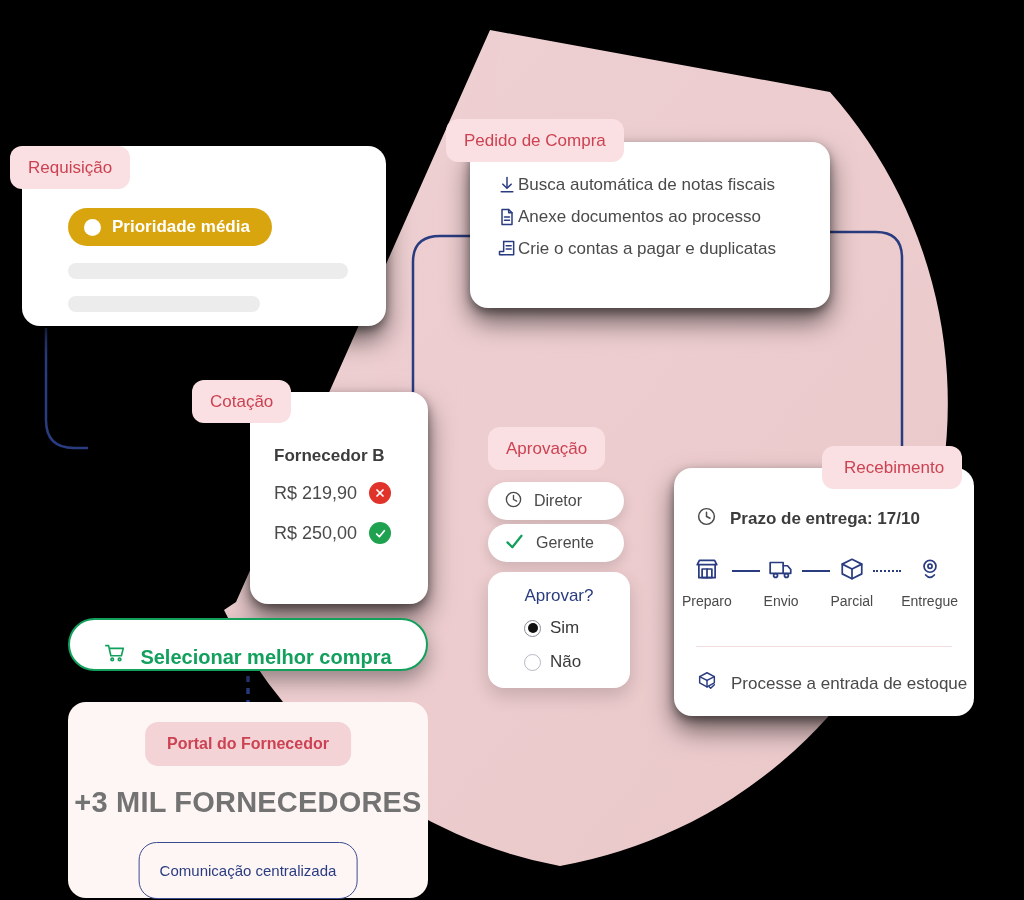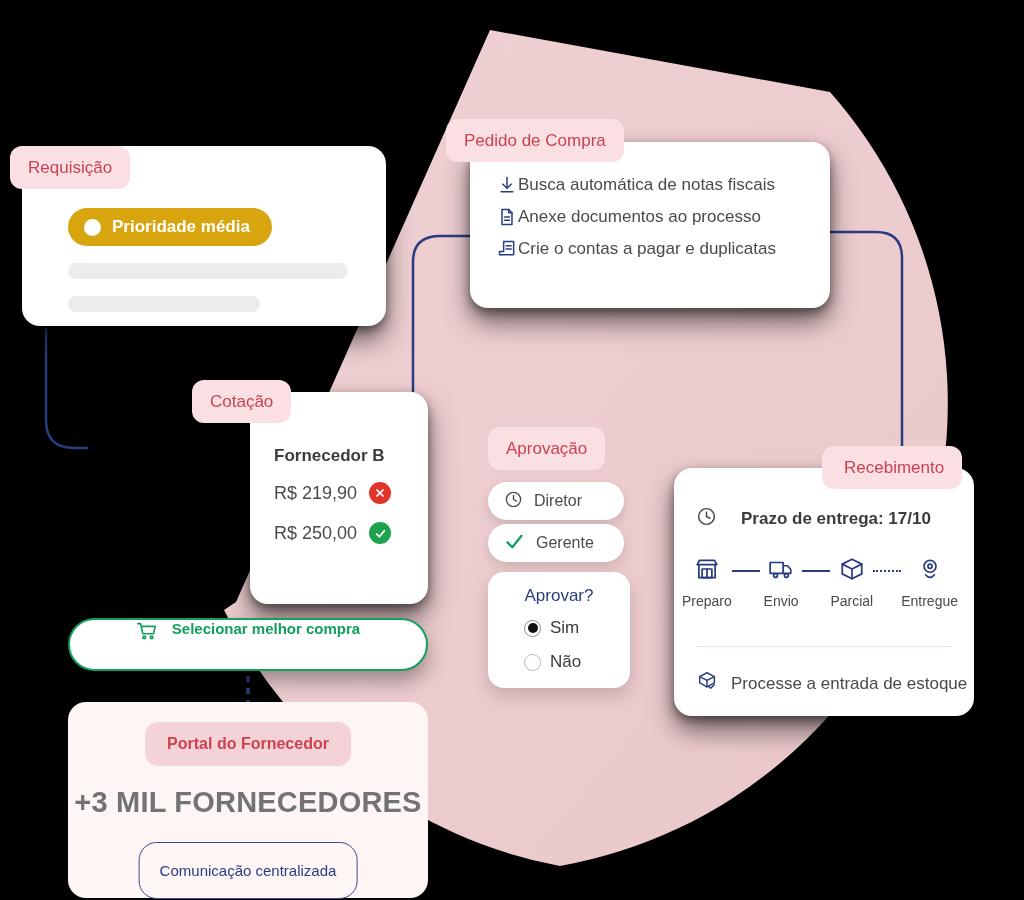--- a/index.html
+++ b/index.html
@@ -161,25 +161,25 @@
 
   
   #btn-best {
     position: absolute;
     left: 68px; top: 618px;
     width: 360px; height: 53px;
     background: #ffffff;
     border: 2px solid #12A05C;
     border-radius: 27px;
     display: flex;
-    align-items: flex-start;
+    align-items: flex-end;
     justify-content: center;
     gap: 14px;
     color: #12A05C;
-    font-size: 15px;
+    font-size: 20px;
     font-weight: bold;
     box-sizing: border-box;
     box-shadow: 0 10px 20px rgba(0,0,0,0.35);
   }
 
   
   #card-portal {
     left: 68px; top: 702px;
     width: 360px; height: 196px;
     background: #FEF5F5;
@@ -288,21 +288,21 @@
   
   #card-recebimento {
     left: 674px; top: 468px;
     width: 300px; height: 248px;
   }
   #prazo-row {
     position: absolute;
     left: 22px; top: 38px;
     display: flex;
     align-items: center;
-    gap: 24px;
+    gap: 13px;
     font-size: 17px;
     font-weight: bold;
     color: #3C3C3C;
     white-space: nowrap;
   }
   #steps {
     position: absolute;
     left: 8px; top: 88px;
     right: 16px;
     display: flex;

